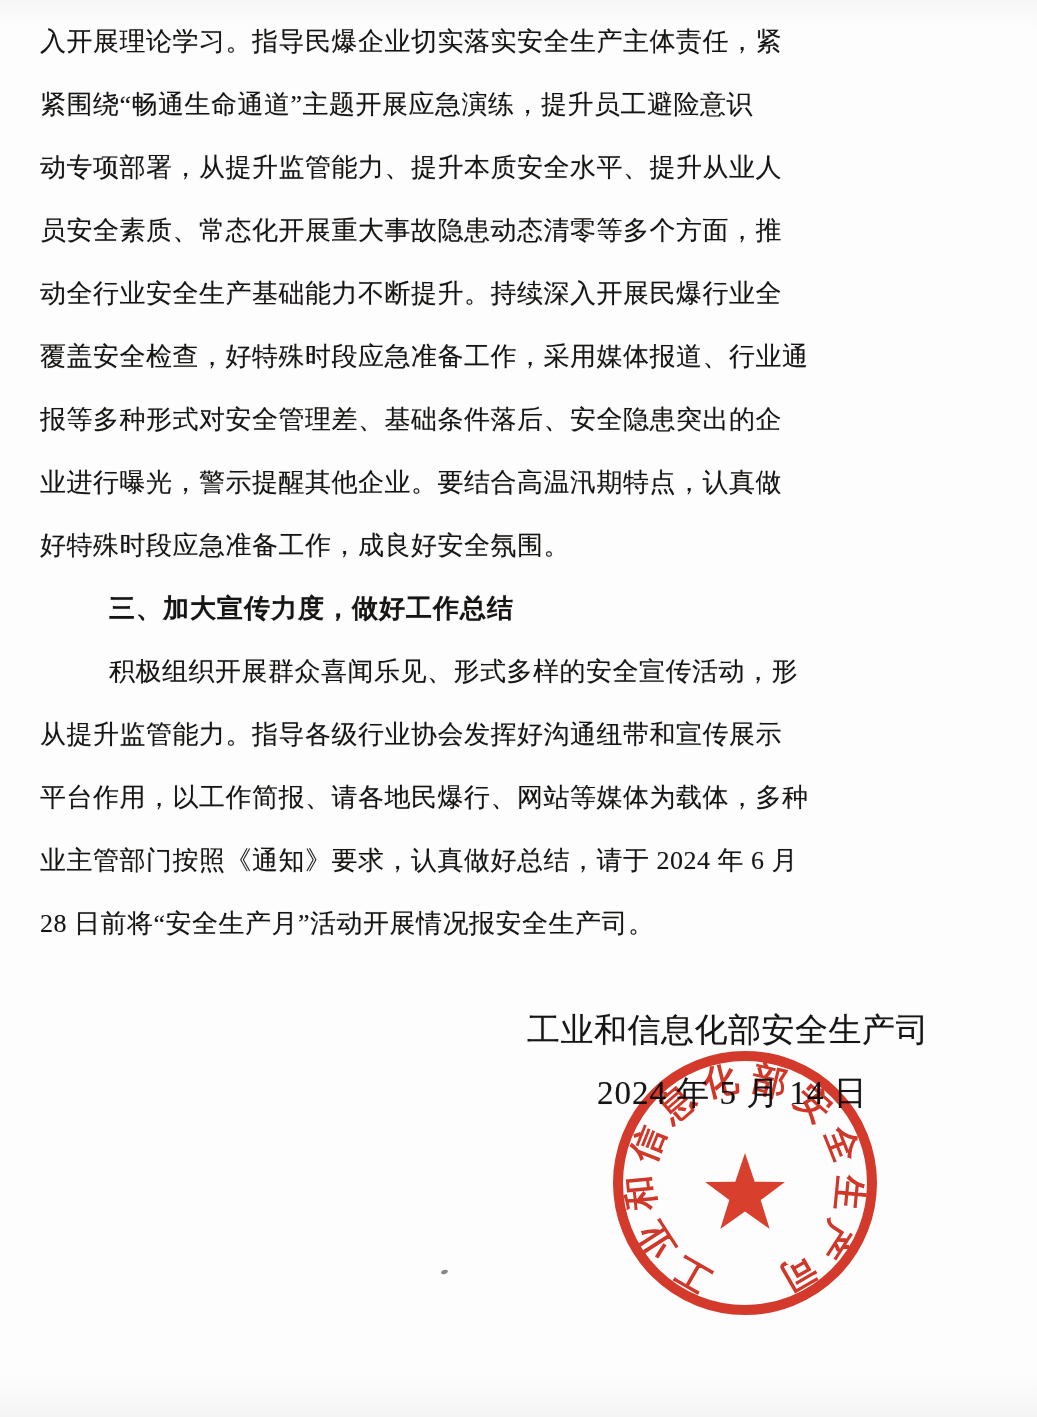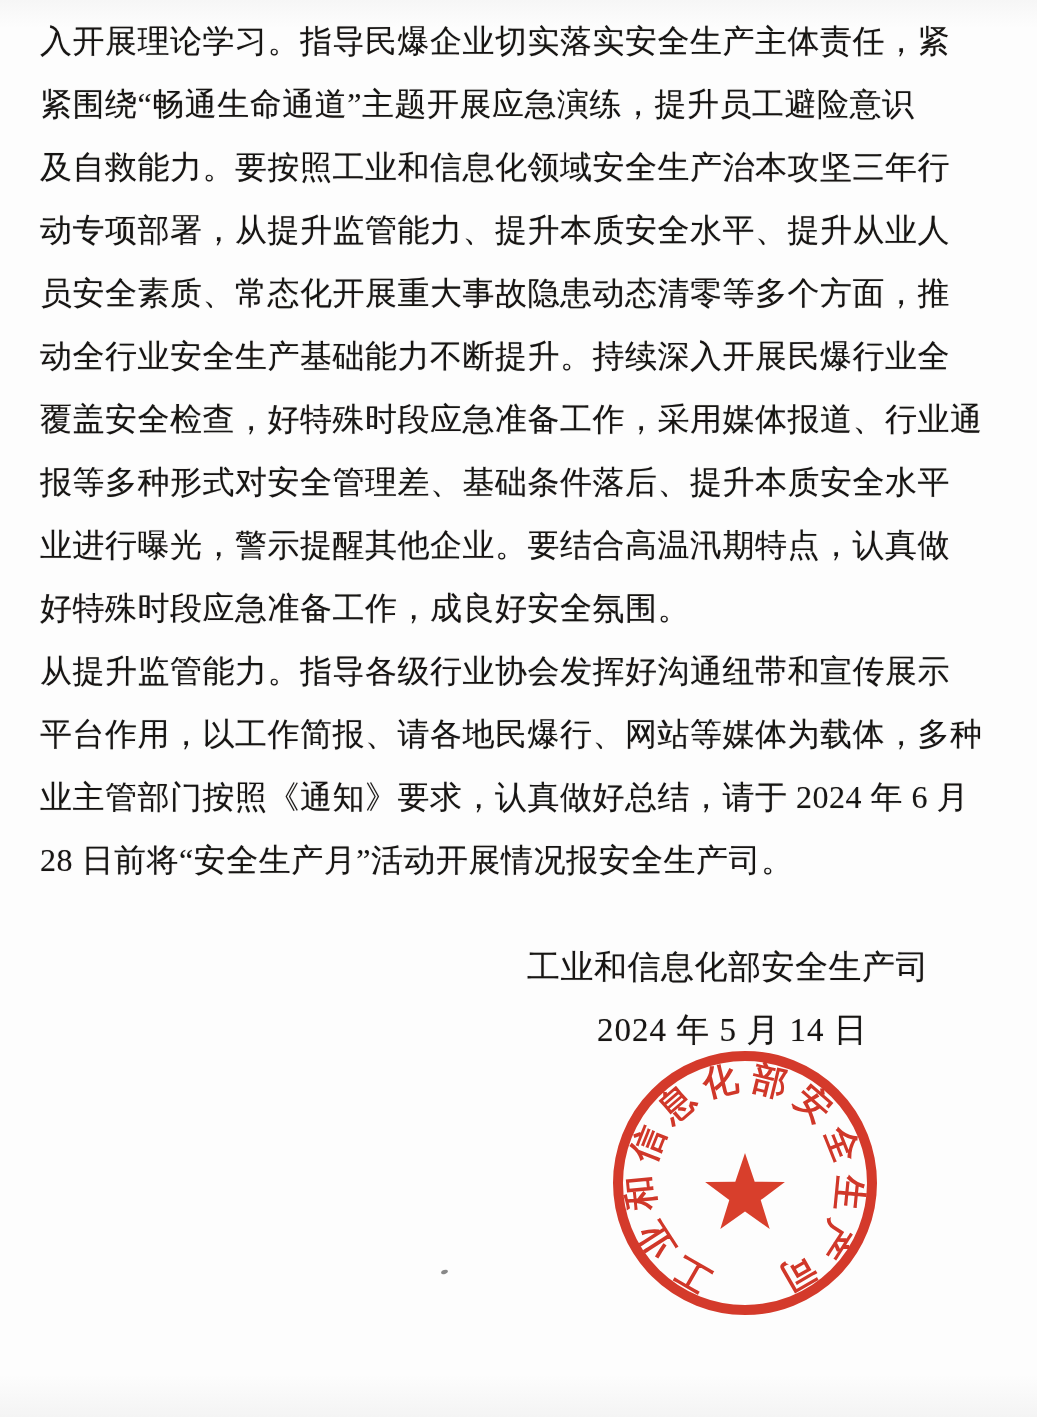--- a/index.html
+++ b/index.html
@@ -14,21 +14,21 @@
     overflow: hidden;
     background: linear-gradient(180deg, #f6f6f6 0%, #fdfdfd 2%, #fdfdfd 97%, #f4f4f4 100%);
     color: #151515;
   }
   .textblock {
     position: absolute;
     left: 40px; top: 10px; right: 34px;
   }
   .line {
     height: 63px; line-height: 63px;
-    font-size: 32px;
+    font-size: 26px;
     white-space: nowrap;
     letter-spacing: 0.5px;
     color: #171513;
     text-shadow: 0 0 1px rgba(40,40,40,.35);
   }
   .indent { padding-left: 69px; }
   .heading {
     font-family: "Liberation Sans", sans-serif;
     font-weight: bold;
     letter-spacing: 1px;
@@ -67,30 +67,31 @@
   }
 </style>
 </head>
 <body>
 
 <div class="page">
 
   <div class="textblock">
     <div class="line">入开展理论学习。指导民爆企业切实落实安全生产主体责任，紧</div>
     <div class="line">紧围绕“畅通生命通道”主题开展应急演练，提升员工避险意识</div>
-    <div class="line">及自救能力。要按照工业和信息化领域安全生产治本攻坚三年行</div>
     <div class="line">动专项部署，从提升监管能力、提升本质安全水平、提升从业人</div>
     <div class="line">员安全素质、常态化开展重大事故隐患动态清零等多个方面，推</div>
     <div class="line">动全行业安全生产基础能力不断提升。持续深入开展民爆行业全</div>
     <div class="line">覆盖安全检查，好特殊时段应急准备工作，采用媒体报道、行业通</div>
-    <div class="line">报等多种形式对安全管理差、基础条件落后、提升本质安全水平</div>
+    <div class="line">报等多种形式对安全管理差、基础条件落后、安全隐患突出的企</div>
     <div class="line">业进行曝光，警示提醒其他企业。要结合高温汛期特点，认真做</div>
     <div class="line">好特殊时段应急准备工作，成良好安全氛围。</div>
 
+    <div class="line indent heading">三、加大宣传力度，做好工作总结</div>
 
+    <div class="line indent">积极组织开展群众喜闻乐见、形式多样的安全宣传活动，形</div>
     <div class="line">从提升监管能力。指导各级行业协会发挥好沟通纽带和宣传展示</div>
     <div class="line">平台作用，以工作简报、请各地民爆行、网站等媒体为载体，多种</div>
     <div class="line">业主管部门按照《通知》要求，认真做好总结，请于 2024 年 6 月</div>
     <div class="line">28 日前将“安全生产月”活动开展情况报安全生产司。</div>
 
     <div class="line signature-line">工业和信息化部安全生产司</div>
     <div class="line date-line">2024 年 5 月 14 日</div>
   </div>
 
   <div class="speck"></div>

